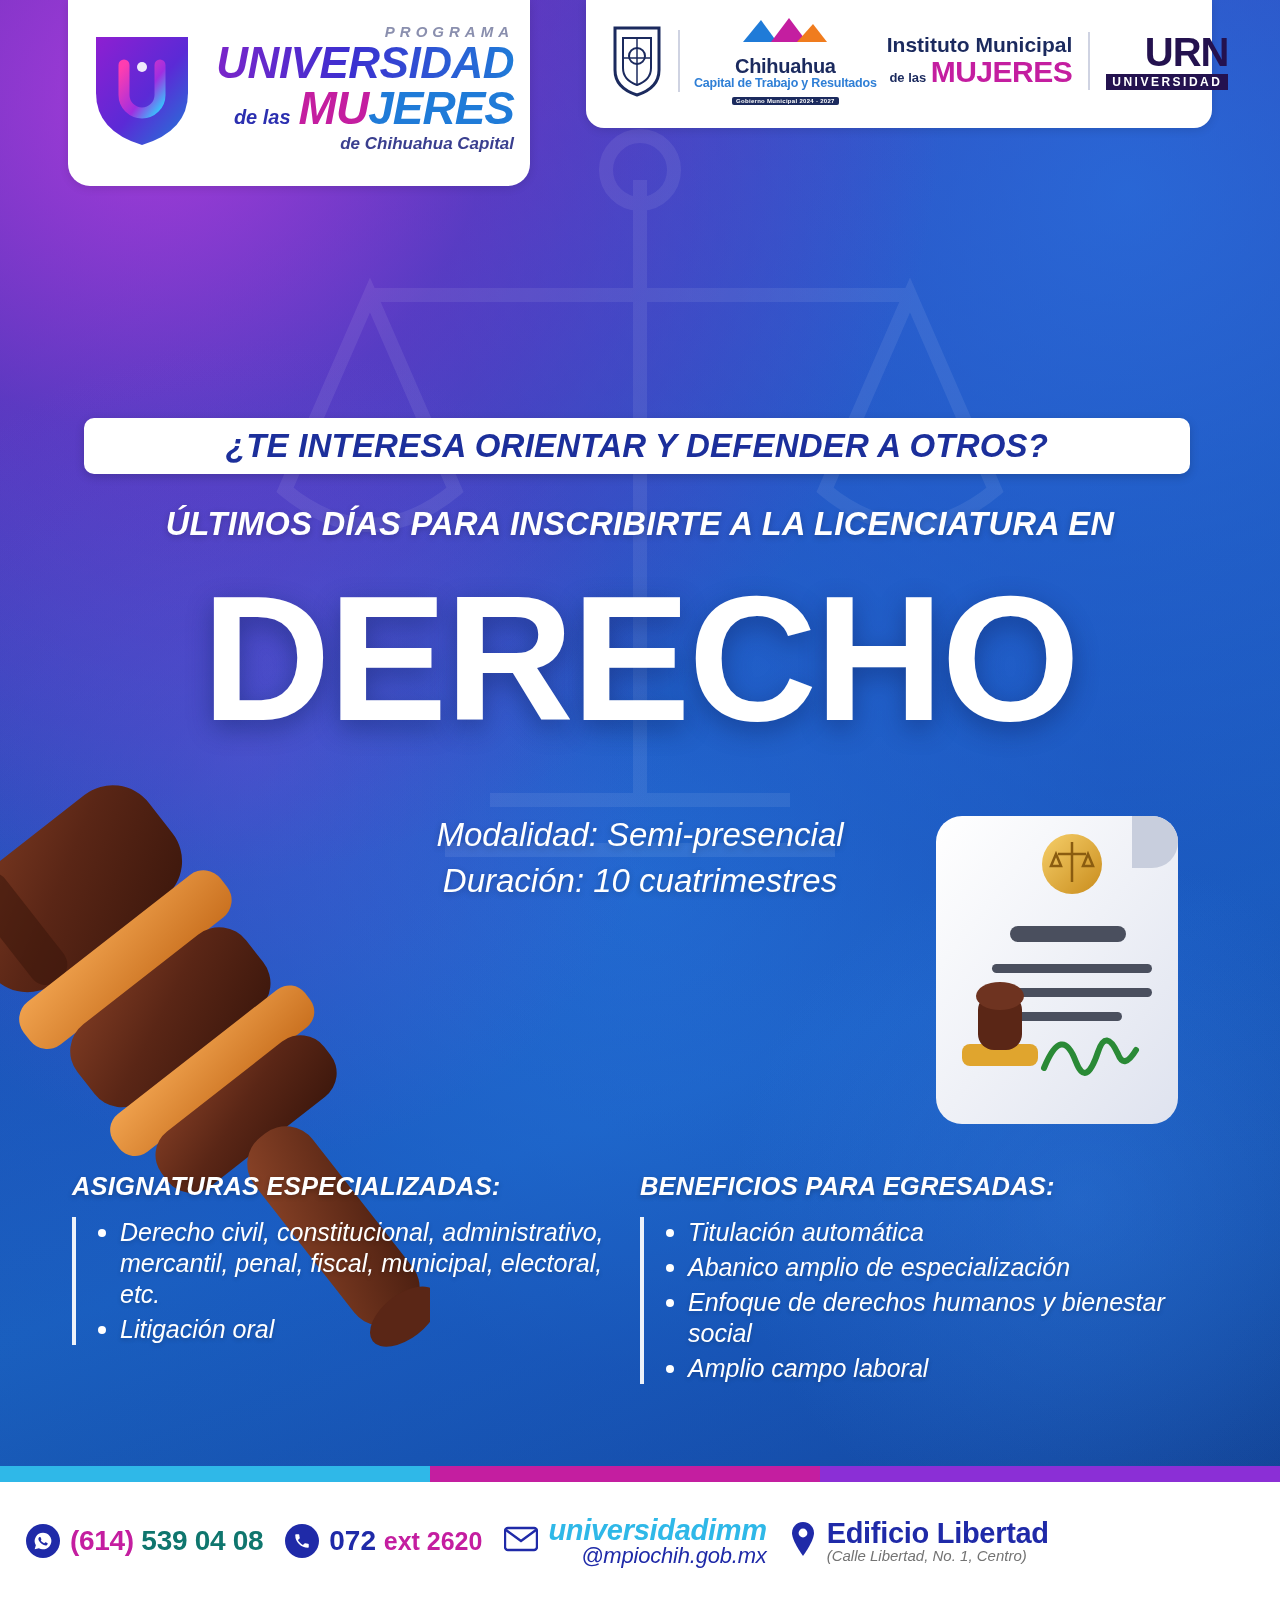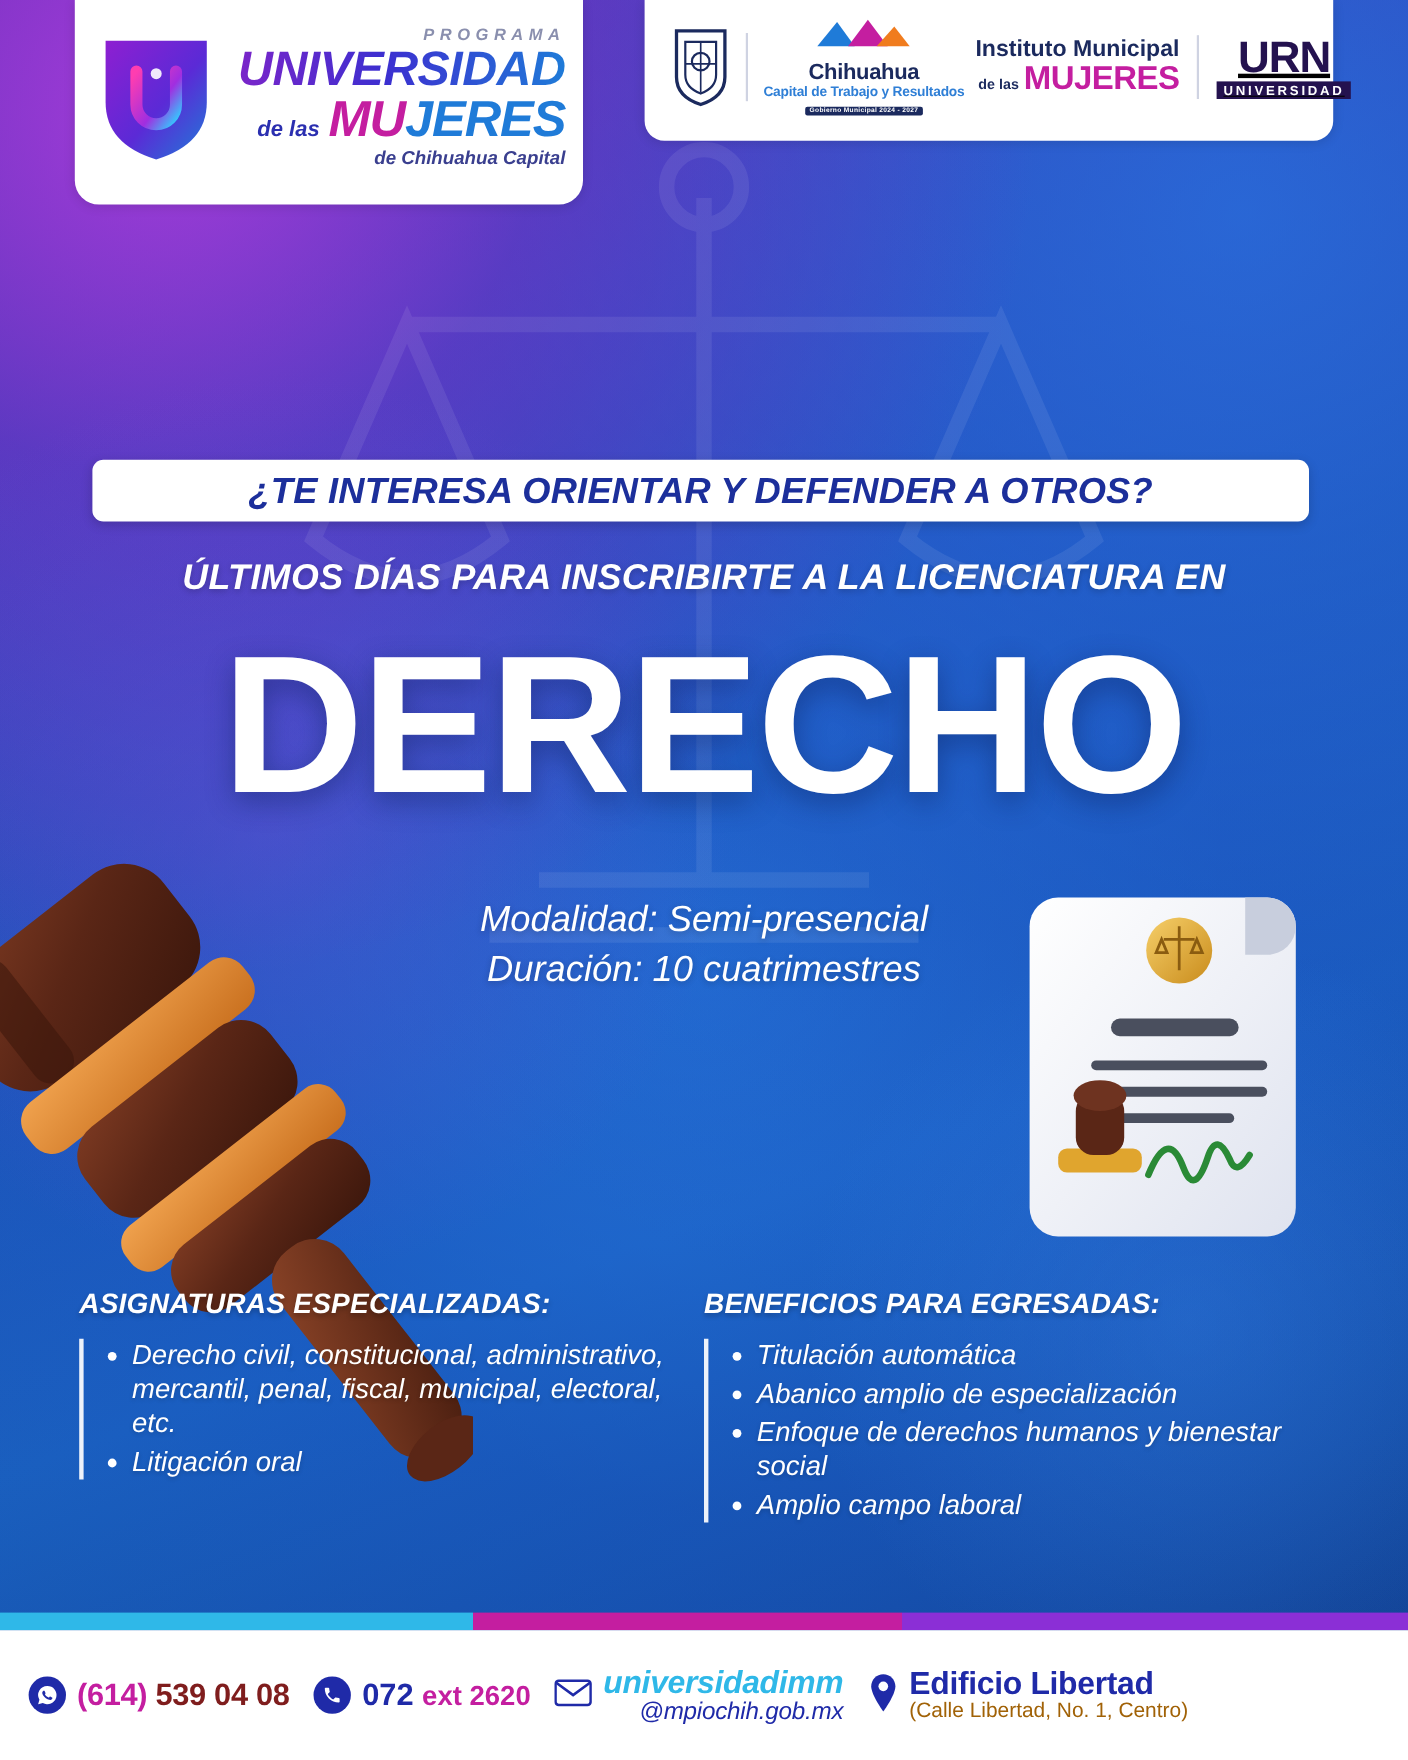--- a/index.html
+++ b/index.html
@@ -189,27 +189,26 @@
     line-height: 1.05;
     flex: 0 0 auto;
     margin-left: 10px;
     text-align: right;
   }
   .imm-l1 { font-size: 21px; font-weight: 800; color: #1b2a5e; }
   .imm-l2 { font-size: 13px; font-weight: 700; color: #1b2a5e; display:inline-block; vertical-align: baseline;}
   .imm-l3 { font-size: 30px; font-weight: 800; color: #c41ea0; letter-spacing: -0.5px; display:inline-block;}
   .imm-swirl { margin-left: 8px; }
   .urn-block {
-    text-align: center;
+    text-align: right;
     line-height: 1;
     border-left: 2px solid #cfd3e2;
     padding-left: 16px;
     margin-left: 8px;
     flex: 0 0 auto;
-    text-decoration: underline;
   }
   .urn-big {
     font-size: 40px;
     font-weight: 800;
     color: #24124f;
     letter-spacing: -1px;
   }
   .urn-small {
     font-size: 12px;
     font-weight: 700;
@@ -375,34 +374,34 @@
   }
   .f-item { display: flex; align-items: center; gap: 10px; }
   .f-circle {
     width: 34px; height: 34px;
     border-radius: 50%;
     background: #1f2aa8;
     display: flex; align-items: center; justify-content: center;
     flex: 0 0 34px;
   }
   .f-phone1 { font-size: 28px; font-weight: 800; color: #c41ea0; letter-spacing: -0.3px;}
-  .f-phone1 b { color: #7f1d1d; margin-top: 20px; }
+  .f-phone1 b { color: #0f766e; margin-top: 20px; }
   .f-phone2 { font-size: 28px; font-weight: 800; color: #1f2aa8; }
   .f-phone2 .ext { color: #c41ea0; font-size: 25px;}
   .f-mail { line-height: 1.0; text-align: right; }
   .f-mail .l1 {
     font-size: 29px; font-weight: 800; font-style: italic;
     color: #2fb8e8; letter-spacing: -0.3px;
   }
   .f-mail .l2 {
     font-size: 22px; font-style: italic; color: #1f2aa8; letter-spacing: -0.2px;
   }
   .f-addr { line-height: 1.05; }
   .f-addr .l1 { font-size: 29px; font-weight: 800; color: #1f2aa8; letter-spacing: -0.3px;}
-  .f-addr .l2 { font-size: 19px; color: #a16207; }
+  .f-addr .l2 { font-size: 15px; font-style: italic; color: #737373; }
 </style>
 </head>
 <body>
 
 <div class="poster">
 
   <div class="bg-glow"></div>
   <div class="bg-glow2"></div>
   <svg class="bg-scales" viewBox="0 0 900 880">
     <g fill="none" stroke="#ffffff" stroke-width="14" opacity="0.75">

